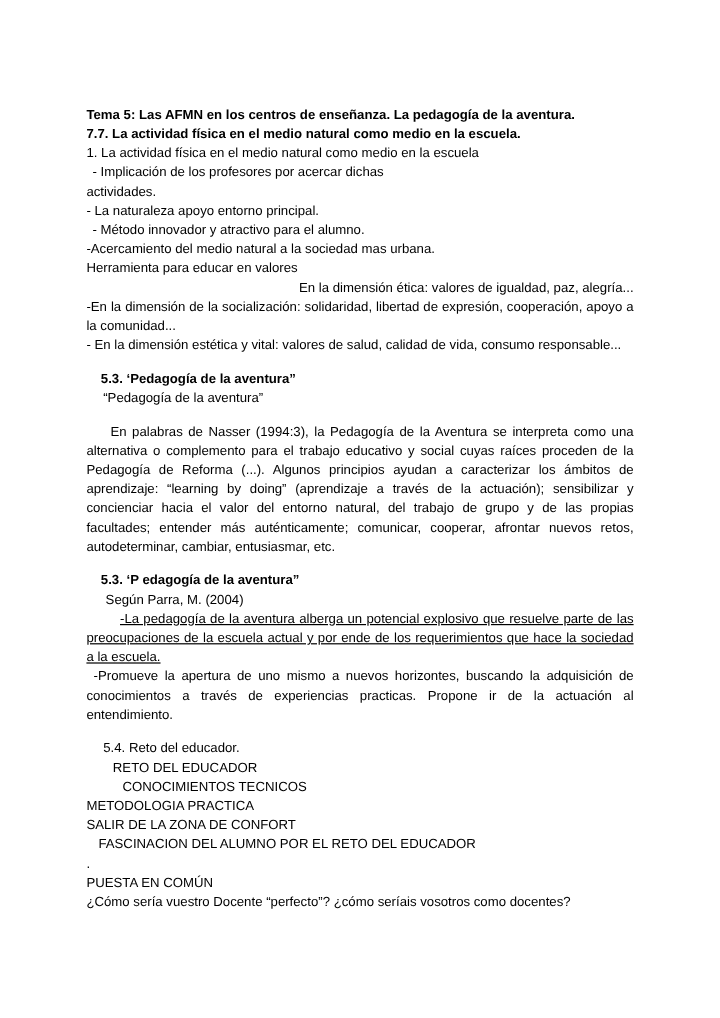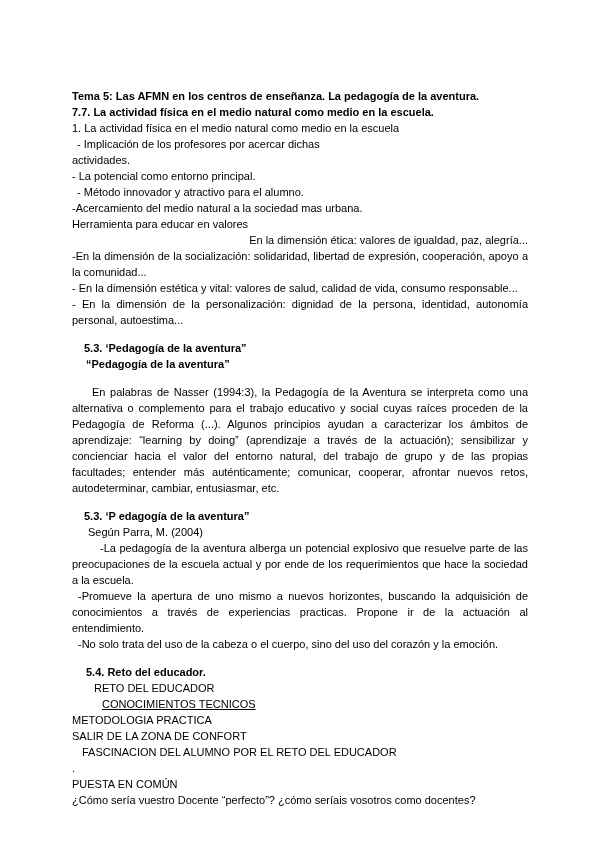--- a/index.html
+++ b/index.html
@@ -17,58 +17,56 @@
     overflow: hidden;
     margin-top: 32px;
   }
   p { margin: 0; }
   .bold { font-weight: 700; }
   .justify { text-align: justify; }
   .gap { margin-top: 12px; }
   .ti-5  { text-indent: 5px; }
   .ti-6  { text-indent: 6px; }
   .ti-20 { text-indent: 20px; }
-  .ti-28 { text-indent: 28px; }
+  .ti-28 { text-indent: 28px; text-decoration: underline; }
   .pl-10 { padding-left: 10px; }
   .pl-12 { padding-left: 12px; font-weight: bold; }
-  .pl-14 { padding-left: 14px; font-weight: bold; }
+  .pl-14 { padding-left: 14px; }
   .pl-16 { padding-left: 16px; }
   .pl-22 { padding-left: 22px; }
-  .pl-30 { padding-left: 30px; text-decoration: underline; }
+  .pl-30 { padding-left: 30px; }
   .pl-36 { padding-left: 36px; text-align: right; }
 </style>
 </head>
 <body>
 
 <div class="page">
 
   <p class="bold">Tema 5: Las AFMN en los centros de enseñanza. La pedagogía de la aventura.</p>
   <p class="bold">7.7. La actividad física en el medio natural como medio en la escuela.</p>
   <p>1. La actividad física en el medio natural como medio en la escuela</p>
   <p class="ti-5">- Implicación de los profesores por acercar dichas</p>
   <p>actividades.</p>
-  <p>- La potencial como entorno principal.</p>
+  <p>- La naturaleza apoyo entorno principal.</p>
   <p class="ti-5">- Método innovador y atractivo para el alumno.</p>
   <p>-Acercamiento del medio natural a la sociedad mas urbana.</p>
 
   <p>Herramienta para educar en valores</p>
   <p class="pl-36">En la dimensión ética: valores de igualdad, paz, alegría...</p>
   <p class="justify">-En la dimensión de la socialización: solidaridad, libertad de expresión, cooperación, apoyo a la comunidad...</p>
   <p>- En la dimensión estética y vital: valores de salud, calidad de vida, consumo responsable...</p>
-  <p class="justify">- En la dimensión de la personalización: dignidad de la persona, identidad, autonomía personal, autoestima...</p>
 
   <p class="gap pl-12">5.3. ‘Pedagogía de la aventura”</p>
   <p class="pl-14">“Pedagogía de la aventura”</p>
   <p class="gap justify ti-20">En palabras de Nasser (1994:3), la Pedagogía de la Aventura se interpreta como una alternativa o complemento para el trabajo educativo y social cuyas raíces proceden de la Pedagogía de Reforma (...). Algunos principios ayudan a caracterizar los ámbitos de aprendizaje: “learning by doing” (aprendizaje a través de la actuación); sensibilizar y concienciar hacia el valor del entorno natural, del trabajo de grupo y de las propias facultades; entender más auténticamente; comunicar, cooperar, afrontar nuevos retos, autodeterminar, cambiar, entusiasmar, etc.</p>
 
   <p class="gap pl-12">5.3. ‘P edagogía de la aventura”</p>
   <p class="pl-16">Según Parra, M. (2004)</p>
   <p class="justify ti-28">-La pedagogía de la aventura alberga un potencial explosivo que resuelve parte de las preocupaciones de la escuela actual y por ende de los requerimientos que hace la sociedad a la escuela.</p>
   <p class="justify ti-6">-Promueve la apertura de uno mismo a nuevos horizontes, buscando la adquisición de conocimientos a través de experiencias practicas. Propone ir de la actuación al entendimiento.</p>
-  <p class="ti-6">-No solo trata del uso de la cabeza o el cuerpo, sino del uso del corazón y la emoción.</p>
 
   <p class="gap pl-14">5.4. Reto del educador.</p>
   <p class="pl-22">RETO DEL EDUCADOR</p>
   <p class="pl-30">CONOCIMIENTOS TECNICOS</p>
   <p>METODOLOGIA PRACTICA</p>
   <p>SALIR DE LA ZONA DE CONFORT</p>
   <p class="pl-10">FASCINACION DEL ALUMNO POR EL RETO DEL EDUCADOR</p>
   <p>.</p>
   <p>PUESTA EN COMÚN</p>
   <p>¿Cómo sería vuestro Docente “perfecto”? ¿cómo seríais vosotros como docentes?</p>

